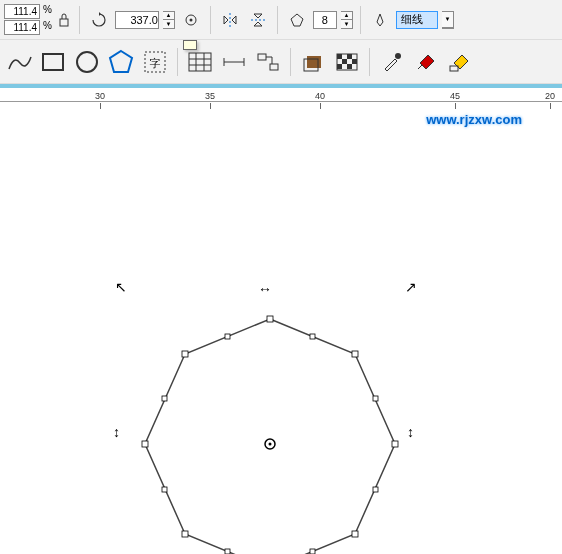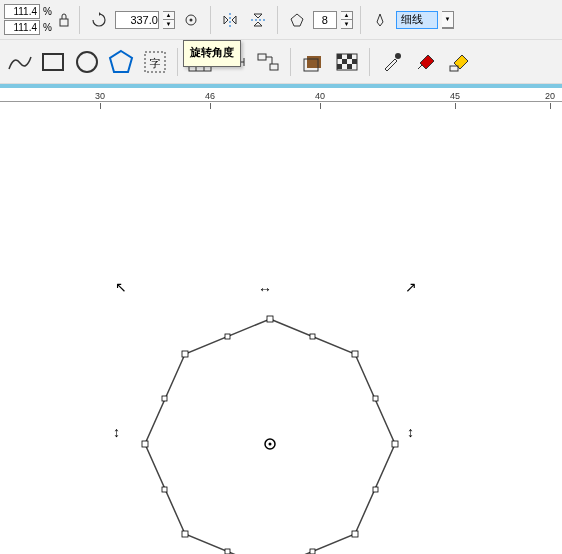--- a/index.html
+++ b/index.html
@@ -1,19 +1,19 @@
 <!DOCTYPE html>
 <html><head>
 <meta charset="utf-8">
 <style>
 *{margin:0;padding:0;box-sizing:border-box;font-family:"Microsoft YaHei",Arial,sans-serif;font-size:11px}
 body{background:#fff;width:562px;height:554px;overflow:hidden;position:relative}
 .toolbar-top{display:flex;align-items:center;gap:4px;padding:3px 4px;background:#f2f2f2;border-bottom:1px solid #ddd;height:40px}
 .scale-box{display:flex;flex-direction:column;gap:1px}
-.scale-row{display:flex;align-items:center;gap:1px}
+.scale-row{display:flex;align-items:flex-start;gap:1px}
 .scale-inp{width:36px;height:15px;border:1px solid #888;text-align:right;padding-right:2px;font-size:10px}
 .pct{font-size:10px;margin-left:2px}
 .lock{width:16px;height:16px;display:flex;align-items:center;justify-content:center;cursor:pointer}
 .vdiv{width:1px;height:28px;background:#ccc;margin:0 3px}
 .icon-btn{width:24px;height:24px;display:flex;align-items:center;justify-content:center;cursor:pointer;border:1px solid transparent}
 .rot-inp{width:44px;height:18px;border:1px solid #888;text-align:right;padding-left:3px;font-size:11px}
 .spin{width:12px;height:18px;display:flex;flex-direction:column;border:1px solid #888;border-left:none}
 .spin div{flex:1;display:flex;align-items:center;justify-content:center;font-size:6px;cursor:pointer;background:#f8f8f8}
 .spin div:first-child{border-bottom:1px solid #888}
 .num-inp{width:24px;height:18px;border:1px solid #888;text-align:center;font-size:11px}
@@ -192,31 +192,31 @@
   </div>
   <div class="tool">
     <svg width="24" height="22">
         <path d="M6 12 L14 4 L20 10 L12 18 Z" fill="#fc0" stroke="#333"></path>
         <rect x="2" y="15" width="8" height="5" fill="none" stroke="#333"></rect>
       </svg>
   </div>
 </div>
 
 <div class="tooltip">
-  <div class="tooltip-title">旋转角度</div>
 </div>
 
 <div class="canvas-area">
   <div class="ruler">
     <span class="ruler-tick" style="left:95px">30</span>
-    <span class="ruler-tick" style="left:205px">46</span>
+    <span class="ruler-tick" style="left:205px">35</span>
     <span class="ruler-tick" style="left:315px">40</span>
     <span class="ruler-tick" style="left:450px">45</span>
     <span class="ruler-tick" style="left:545px">20</span>
   </div>
+  <div class="watermark">www.rjzxw.com</div>
 
   <svg class="octagon" width="280" height="280" viewBox="0 0 280 280">
     <polygon points="140,15 225,50 265,140 225,230 140,265 55,230 15,140 55,50" fill="none" stroke="#444" stroke-width="1.5"></polygon>
     <circle cx="140" cy="140" r="5" fill="none" stroke="#000" stroke-width="1.5"></circle>
     <circle cx="140" cy="140" r="1.5" fill="#000"></circle>
     <g fill="#fff" stroke="#000" stroke-width="0.8">
       <rect x="137" y="12" width="6" height="6"></rect>
         <rect x="222" y="47" width="6" height="6"></rect>
       <rect x="262" y="137" width="6" height="6"></rect>
         <rect x="222" y="227" width="6" height="6"></rect>

